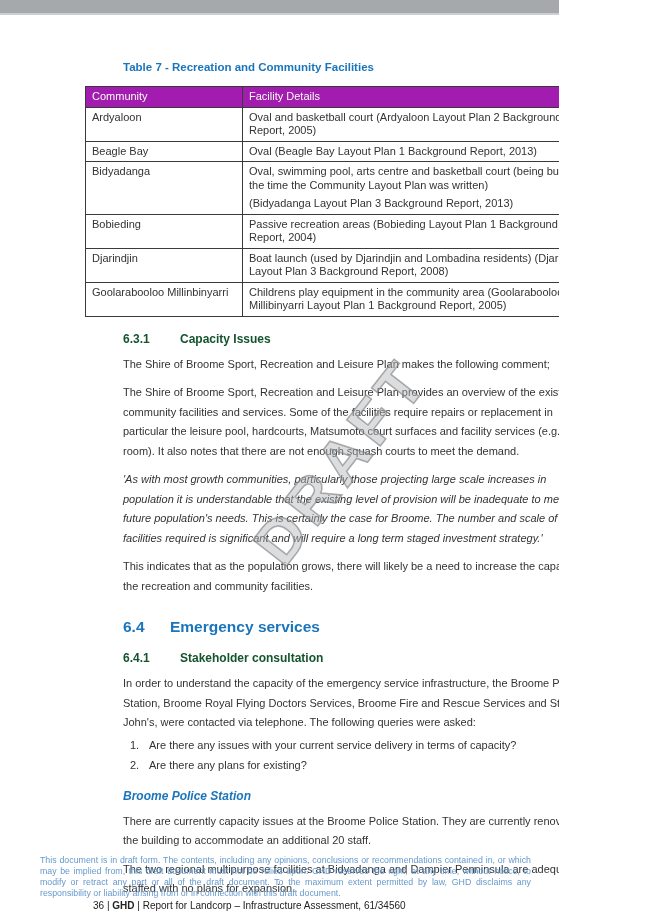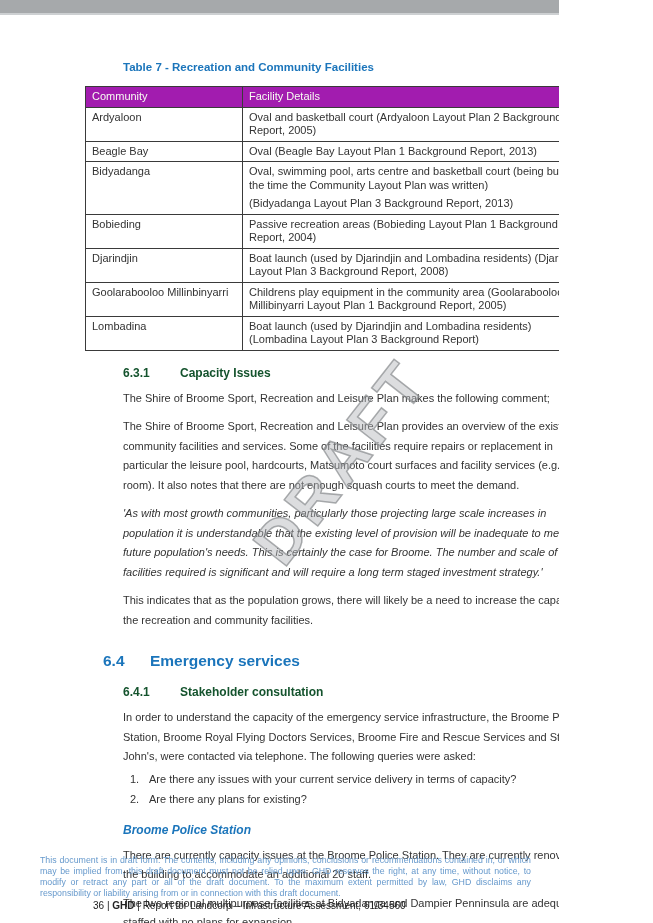--- a/index.html
+++ b/index.html
@@ -21,21 +21,21 @@
   td p { margin:0; }
   td p.gap { margin-top:5px; }
 
   .h3 { margin:15px 0 0 38px; font-size:12px; font-weight:bold; color:#14532d; }
   .secnum { display:inline-block; min-width:57px; }
   .secnum.w47 { min-width:47px; }
 
   .body { margin:9px 0 0 38px; font-size:11px; line-height:19.5px; width:470px; color:#333; }
   .quote { font-style:italic; }
 
-  .h2 { margin:22px 0 0 18px; font-size:15.5px; font-weight:bold; color:#1b75bb; }
+  .h2 { margin:22px 0 0 38px; font-size:15.5px; font-weight:bold; color:#1b75bb; }
 
   .li { display:flex; margin:5px 0 0 45px; font-size:11px; line-height:15px; width:460px; }
   .li .num { width:19px; flex:none; }
 
   .h4 { margin:16px 0 0 38px; font-size:12px; font-weight:bold; font-style:italic; color:#1b75bb; }
 
   .watermark {
     position:absolute; left:196px; top:426px; width:290px; text-align:center;
     font-size:62px; letter-spacing:6px; font-weight:bold;
     color:rgba(177,180,183,0.45);
@@ -100,27 +100,20 @@
           <td>
               <p>Boat launch (used by Djarindjin and Lombadina residents) (Djarindjin Layout Plan 3 Background Report, 2008)</p>
             </td>
         </tr>
         <tr>
           <td>Goolarabooloo Millinbinyarri</td>
           <td>
               <p>Childrens play equipment in the community area (Goolarabooloo Millibinyarri Layout Plan 1 Background Report, 2005)</p>
             </td>
         </tr>
-        <tr>
-          <td>Lombadina</td>
-          <td>
-            <p>Boat launch (used by Djarindjin and Lombadina residents)</p>
-            <p>(Lombadina Layout Plan 3 Background Report)</p>
-          </td>
-        </tr>
       </tbody>
     </table>
 
     <h3 class="h3">
       <span class="secnum">6.3.1</span><span>Capacity Issues</span>
     </h3>
 
     <p class="body">The Shire of Broome Sport, Recreation and Leisure Plan makes the following comment;</p>
     <p class="body">The Shire of Broome Sport, Recreation and Leisure Plan provides an overview of the existing community facilities and services. Some of the facilities require repairs or replacement in particular the leisure pool, hardcourts, Matsumoto court surfaces and facility services (e.g. plant room). It also notes that there are not enough squash courts to meet the demand.</p>
     <p class="body quote">'As with most growth communities, particularly those projecting large scale increases in population it is understandable that the existing level of provision will be inadequate to meet the future population's needs. This is certainly the case for Broome. The number and scale of new facilities required is significant and will require a long term staged investment strategy.'</p>

